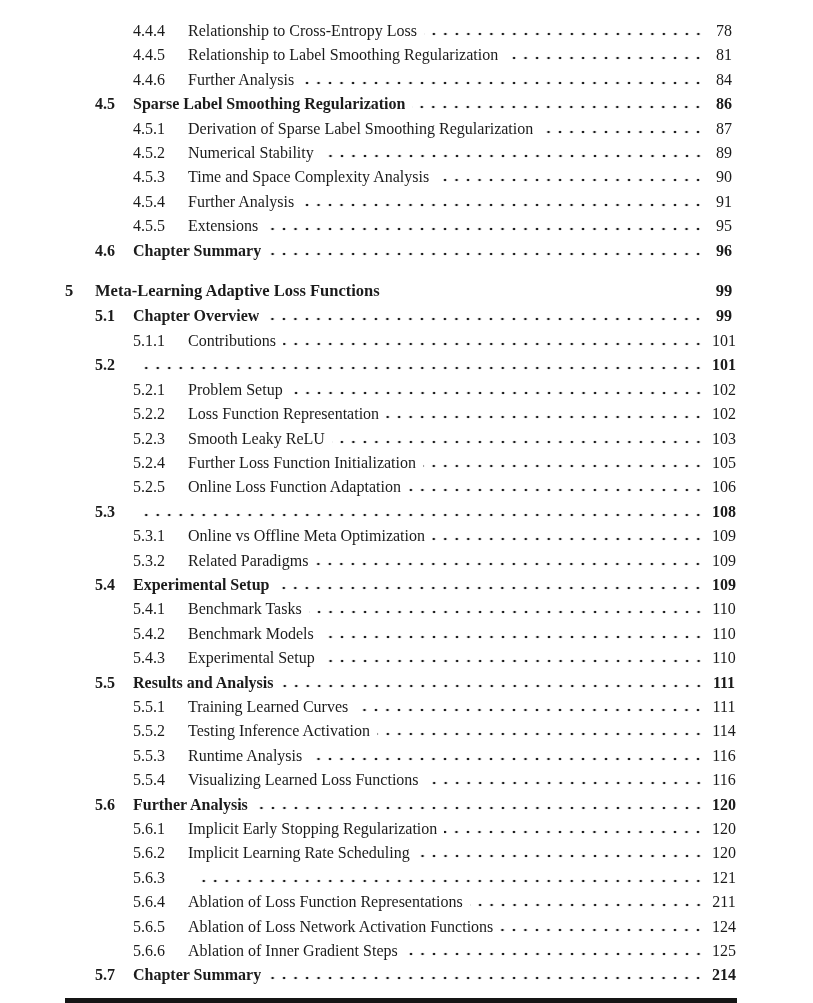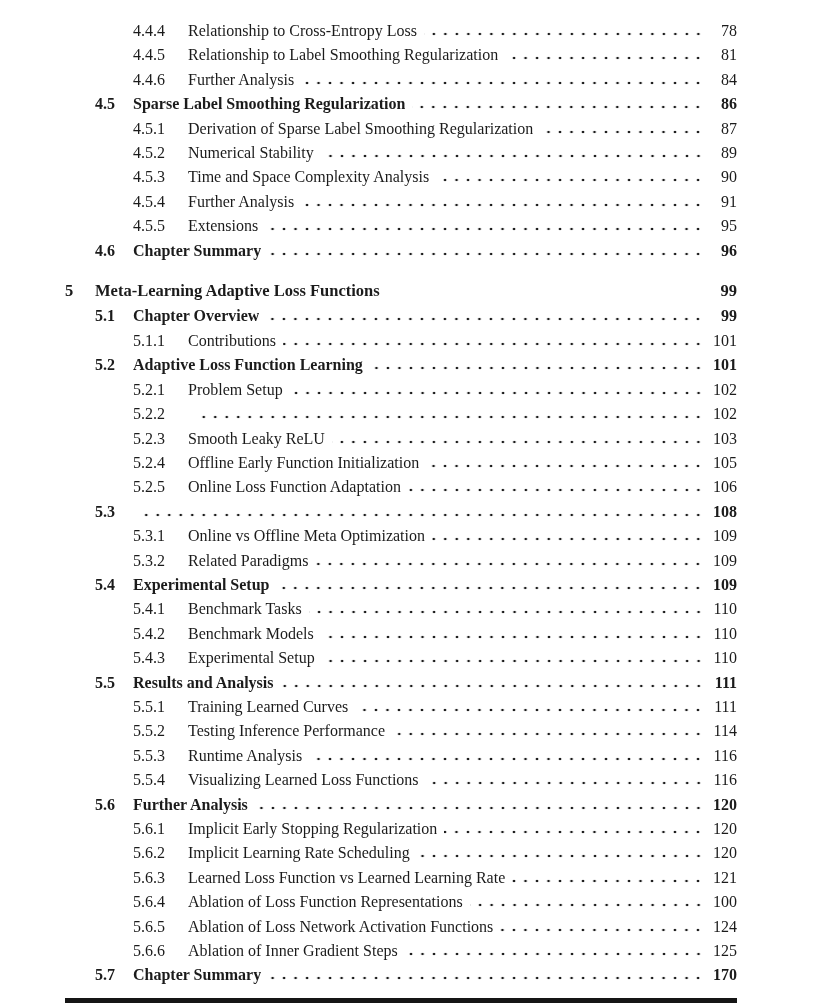--- a/index.html
+++ b/index.html
@@ -43,21 +43,21 @@
     height: 4px;
     margin: 0 7px 0 7px;
     background-image: radial-gradient(circle, #1b1b1b 1.25px, transparent 1.6px);
     background-size: 11.5px 4px;
     background-repeat: repeat-x;
     background-position: right center;
   }
   .toc-entry .pagenum {
     flex: 0 0 auto;
     min-width: 26px;
-    text-align: right;
+    text-align: center;
   }
   
   .level-1 { padding-left: 0; font-weight: 700; font-size: 16.5px; margin-top: 16px; margin-bottom: 1px; }
   .level-1 .num { width: 30px; }
   .level-1 .leader { background: none; }
   .level-2 { padding-left: 30px; font-weight: bold; }
   .level-2 .num { width: 38px; }
   .level-3 { padding-left: 68px; }
   .level-3 .num { width: 55px; }
   
@@ -148,44 +148,44 @@
     <span class="pagenum">99</span>
   </div>
       <div class="toc-entry level-3">
     <span class="num">5.1.1</span>
     <span class="title">Contributions</span>
     <span class="leader"></span>
     <span class="pagenum">101</span>
   </div>
       <div class="toc-entry level-2">
     <span class="num">5.2</span>
-    <span class="title">Adaptive Loss Function Learning</span>
     <span class="leader"></span>
     <span class="pagenum">101</span>
   </div>
       <div class="toc-entry level-3">
     <span class="num">5.2.1</span>
     <span class="title">Problem Setup</span>
     <span class="leader"></span>
     <span class="pagenum">102</span>
   </div>
       <div class="toc-entry level-3">
     <span class="num">5.2.2</span>
+    <span class="title">Loss Function Representation</span>
     <span class="leader"></span>
     <span class="pagenum">102</span>
   </div>
       <div class="toc-entry level-3">
     <span class="num">5.2.3</span>
     <span class="title">Smooth Leaky ReLU</span>
     <span class="leader"></span>
     <span class="pagenum">103</span>
   </div>
       <div class="toc-entry level-3">
     <span class="num">5.2.4</span>
-    <span class="title">Offline Early Function Initialization</span>
+    <span class="title">Further Loss Function Initialization</span>
     <span class="leader"></span>
     <span class="pagenum">105</span>
   </div>
       <div class="toc-entry level-3">
     <span class="num">5.2.5</span>
     <span class="title">Online Loss Function Adaptation</span>
     <span class="leader"></span>
     <span class="pagenum">106</span>
   </div>
       <div class="toc-entry level-2">
@@ -236,21 +236,21 @@
     <span class="pagenum">111</span>
   </div>
       <div class="toc-entry level-3">
     <span class="num">5.5.1</span>
     <span class="title">Training Learned Curves</span>
     <span class="leader"></span>
     <span class="pagenum">111</span>
   </div>
       <div class="toc-entry level-3">
     <span class="num">5.5.2</span>
-    <span class="title">Testing Inference Performance</span>
+    <span class="title">Testing Inference Activation</span>
     <span class="leader"></span>
     <span class="pagenum">114</span>
   </div>
       <div class="toc-entry level-3">
     <span class="num">5.5.3</span>
     <span class="title">Runtime Analysis</span>
     <span class="leader"></span>
     <span class="pagenum">116</span>
   </div>
       <div class="toc-entry level-3">
@@ -272,44 +272,43 @@
     <span class="pagenum">120</span>
   </div>
       <div class="toc-entry level-3">
     <span class="num">5.6.2</span>
     <span class="title">Implicit Learning Rate Scheduling</span>
     <span class="leader"></span>
     <span class="pagenum">120</span>
   </div>
       <div class="toc-entry level-3">
     <span class="num">5.6.3</span>
-    <span class="title">Learned Loss Function vs Learned Learning Rate</span>
     <span class="leader"></span>
     <span class="pagenum">121</span>
   </div>
       <div class="toc-entry level-3">
     <span class="num">5.6.4</span>
     <span class="title">Ablation of Loss Function Representations</span>
     <span class="leader"></span>
-    <span class="pagenum">100</span>
+    <span class="pagenum">211</span>
   </div>
       <div class="toc-entry level-3">
     <span class="num">5.6.5</span>
     <span class="title">Ablation of Loss Network Activation Functions</span>
     <span class="leader"></span>
     <span class="pagenum">124</span>
   </div>
       <div class="toc-entry level-3">
     <span class="num">5.6.6</span>
     <span class="title">Ablation of Inner Gradient Steps</span>
     <span class="leader"></span>
     <span class="pagenum">125</span>
   </div>
       <div class="toc-entry level-2">
     <span class="num">5.7</span>
     <span class="title">Chapter Summary</span>
     <span class="leader"></span>
-    <span class="pagenum">170</span>
+    <span class="pagenum">214</span>
   </div>
     </div>
 </div>
 
 <div class="cutoff-bar"></div>
 
 </body></html>

